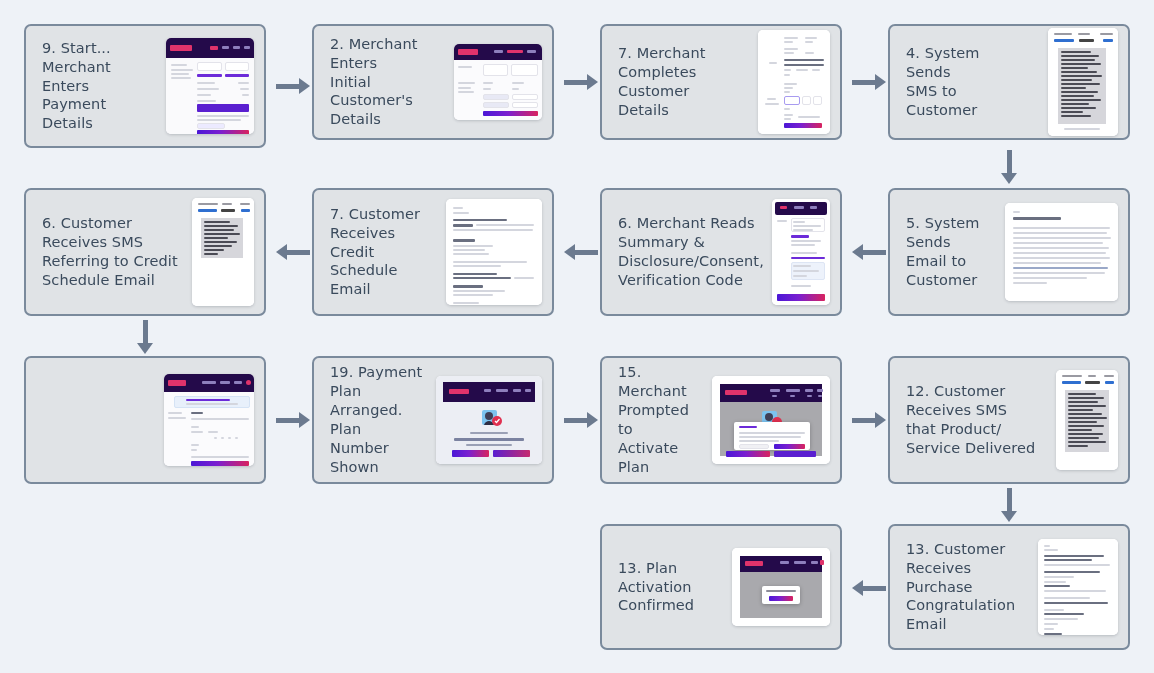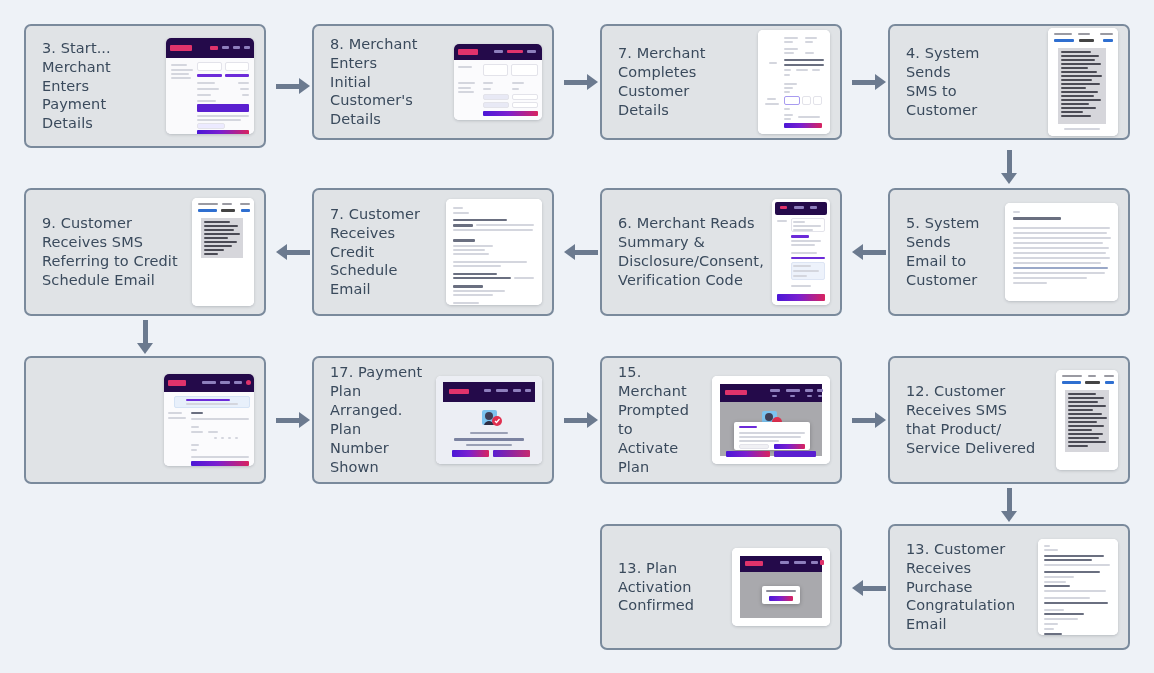--- a/index.html
+++ b/index.html
@@ -88,21 +88,21 @@
   .arrow.down .head { bottom:0; left:50%; margin-left:-8px;
     border-left:8px solid transparent; border-right:8px solid transparent;
     border-top:11px solid #6b7a8f; }
 </style>
 </head>
 <body>
 
 <div id="flow">
 
   <div class="step" style="left:24px; top:24px; width:242px; height:124px;">
-    <div class="step-label">3. Start...
+    <div class="step-label">9. Start...
 Merchant Enters
 Payment Details</div>
     <div class="thumb-wrap">
       <div class="thumb" style="width:88px;height:96px;">
         <div class="scr" style="background:#fafafc;">
           <div class="navbar" style="height:20px;"></div>
           <div class="brand" style="top:7px;width:22px;height:6px;"></div>
           <div class="navdot" style="left:44px;top:8px;width:8px;height:4px;background:#e0336b;"></div>
           <div class="navdot" style="left:56px;top:8px;width:7px;height:3px;"></div>
           <div class="navdot" style="left:67px;top:8px;width:7px;height:3px;"></div>
@@ -131,21 +131,21 @@
       </div>
     </div>
   </div>
 
   <div class="arrow right" style="left:276px; top:70px; width:34px; height:32px;">
     <div class="shaft" style="width:27px;"></div>
       <div class="head"></div>
   </div>
 
   <div class="step" style="left:312px; top:24px; width:242px; height:116px;">
-    <div class="step-label">8. Merchant Enters
+    <div class="step-label">2. Merchant Enters
 Initial Customer's
 Details</div>
     <div class="thumb-wrap">
       <div class="thumb" style="width:88px;height:76px;">
         <div class="scr" style="background:#fbfbfd;">
           <div class="navbar" style="height:16px;"></div>
           <div class="brand" style="top:5px;width:20px;height:6px;"></div>
           <div class="navdot" style="left:40px;top:6px;width:9px;height:3px;"></div>
           <div class="navdot" style="left:53px;top:6px;width:16px;height:3px;background:#e0336b;"></div>
           <div class="navdot" style="left:73px;top:6px;width:9px;height:3px;"></div>
@@ -363,21 +363,21 @@
       </div>
     </div>
   </div>
 
   <div class="arrow left" style="left:276px; top:236px; width:34px; height:32px;">
     <div class="shaft" style="width:27px;"></div>
       <div class="head"></div>
   </div>
 
   <div class="step" style="left:24px; top:188px; width:242px; height:128px;">
-    <div class="step-label">9. Customer
+    <div class="step-label">6. Customer
 Receives SMS
 Referring to Credit
 Schedule Email</div>
     <div class="thumb-wrap">
       <div class="thumb" style="width:62px;height:108px;">
         <div class="scr" style="background:#fff;">
           <div class="line faint" style="left:6px;top:5px;width:20px;height:2px;background:#9a9aa2;"></div>
           <div class="line faint" style="left:30px;top:5px;width:10px;height:2px;background:#9a9aa2;"></div>
           <div class="line faint" style="left:48px;top:5px;width:10px;height:2px;background:#9a9aa2;"></div>
           <div class="line" style="left:6px;top:11px;width:19px;height:3px;background:#2f6fd0;"></div>
@@ -435,21 +435,21 @@
       </div>
     </div>
   </div>
 
   <div class="arrow right" style="left:276px; top:404px; width:34px; height:32px;">
     <div class="shaft" style="width:27px;"></div>
       <div class="head"></div>
   </div>
 
   <div class="step" style="left:312px; top:356px; width:242px; height:128px;">
-    <div class="step-label">17. Payment Plan
+    <div class="step-label">19. Payment Plan
 Arranged. Plan
 Number Shown</div>
     <div class="thumb-wrap">
       <div class="thumb" style="width:106px;height:88px;">
         <div class="scr" style="background:#eceef4;">
           <div class="navbar" style="height:20px;left:7px;right:7px;top:6px;"></div>
           <div class="brand" style="left:13px;top:13px;width:20px;height:5px;"></div>
           <div class="navdot" style="left:48px;top:13px;width:7px;height:3px;"></div>
           <div class="navdot" style="left:60px;top:13px;width:12px;height:3px;"></div>
           <div class="navdot" style="left:77px;top:13px;width:8px;height:3px;"></div>

